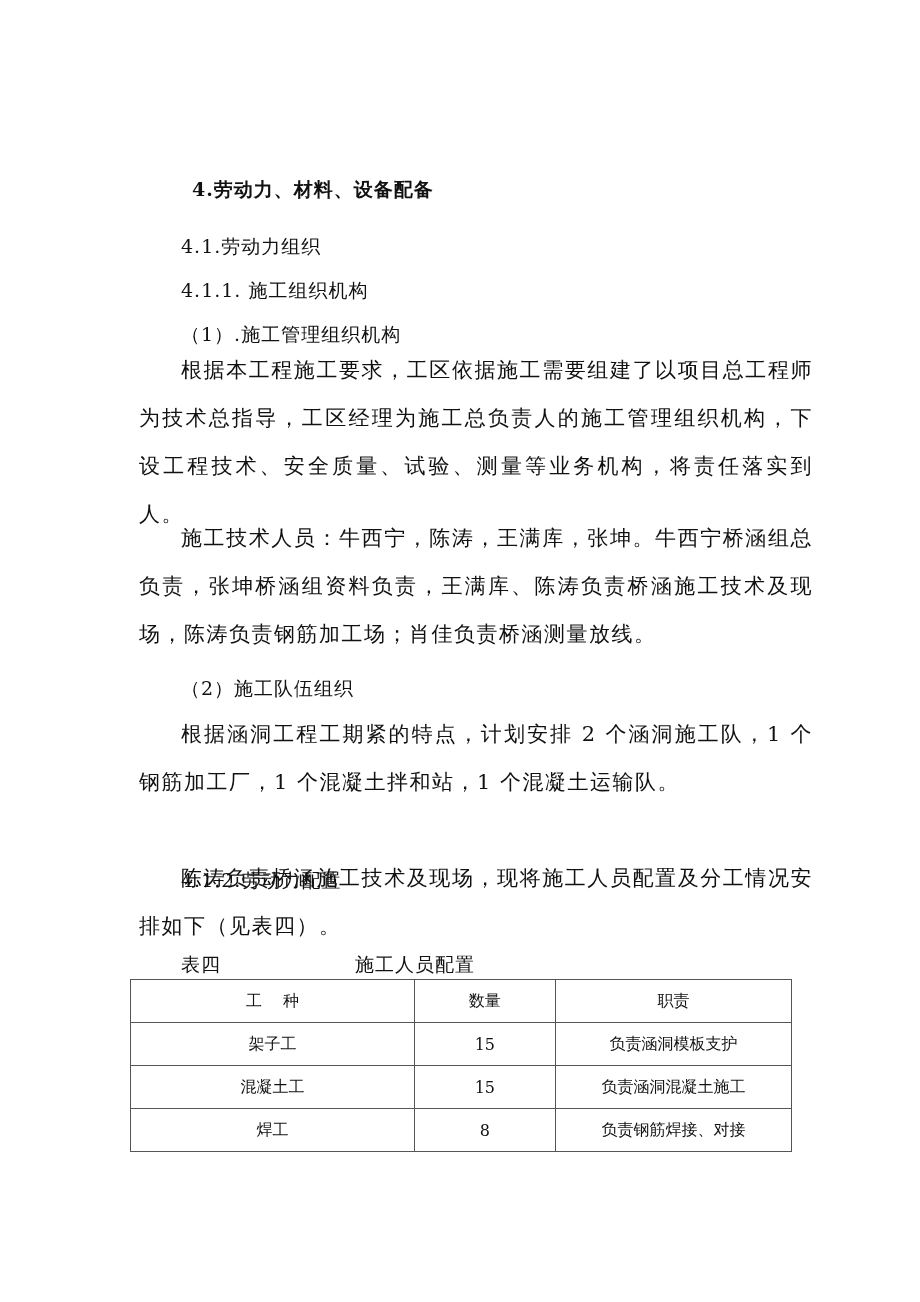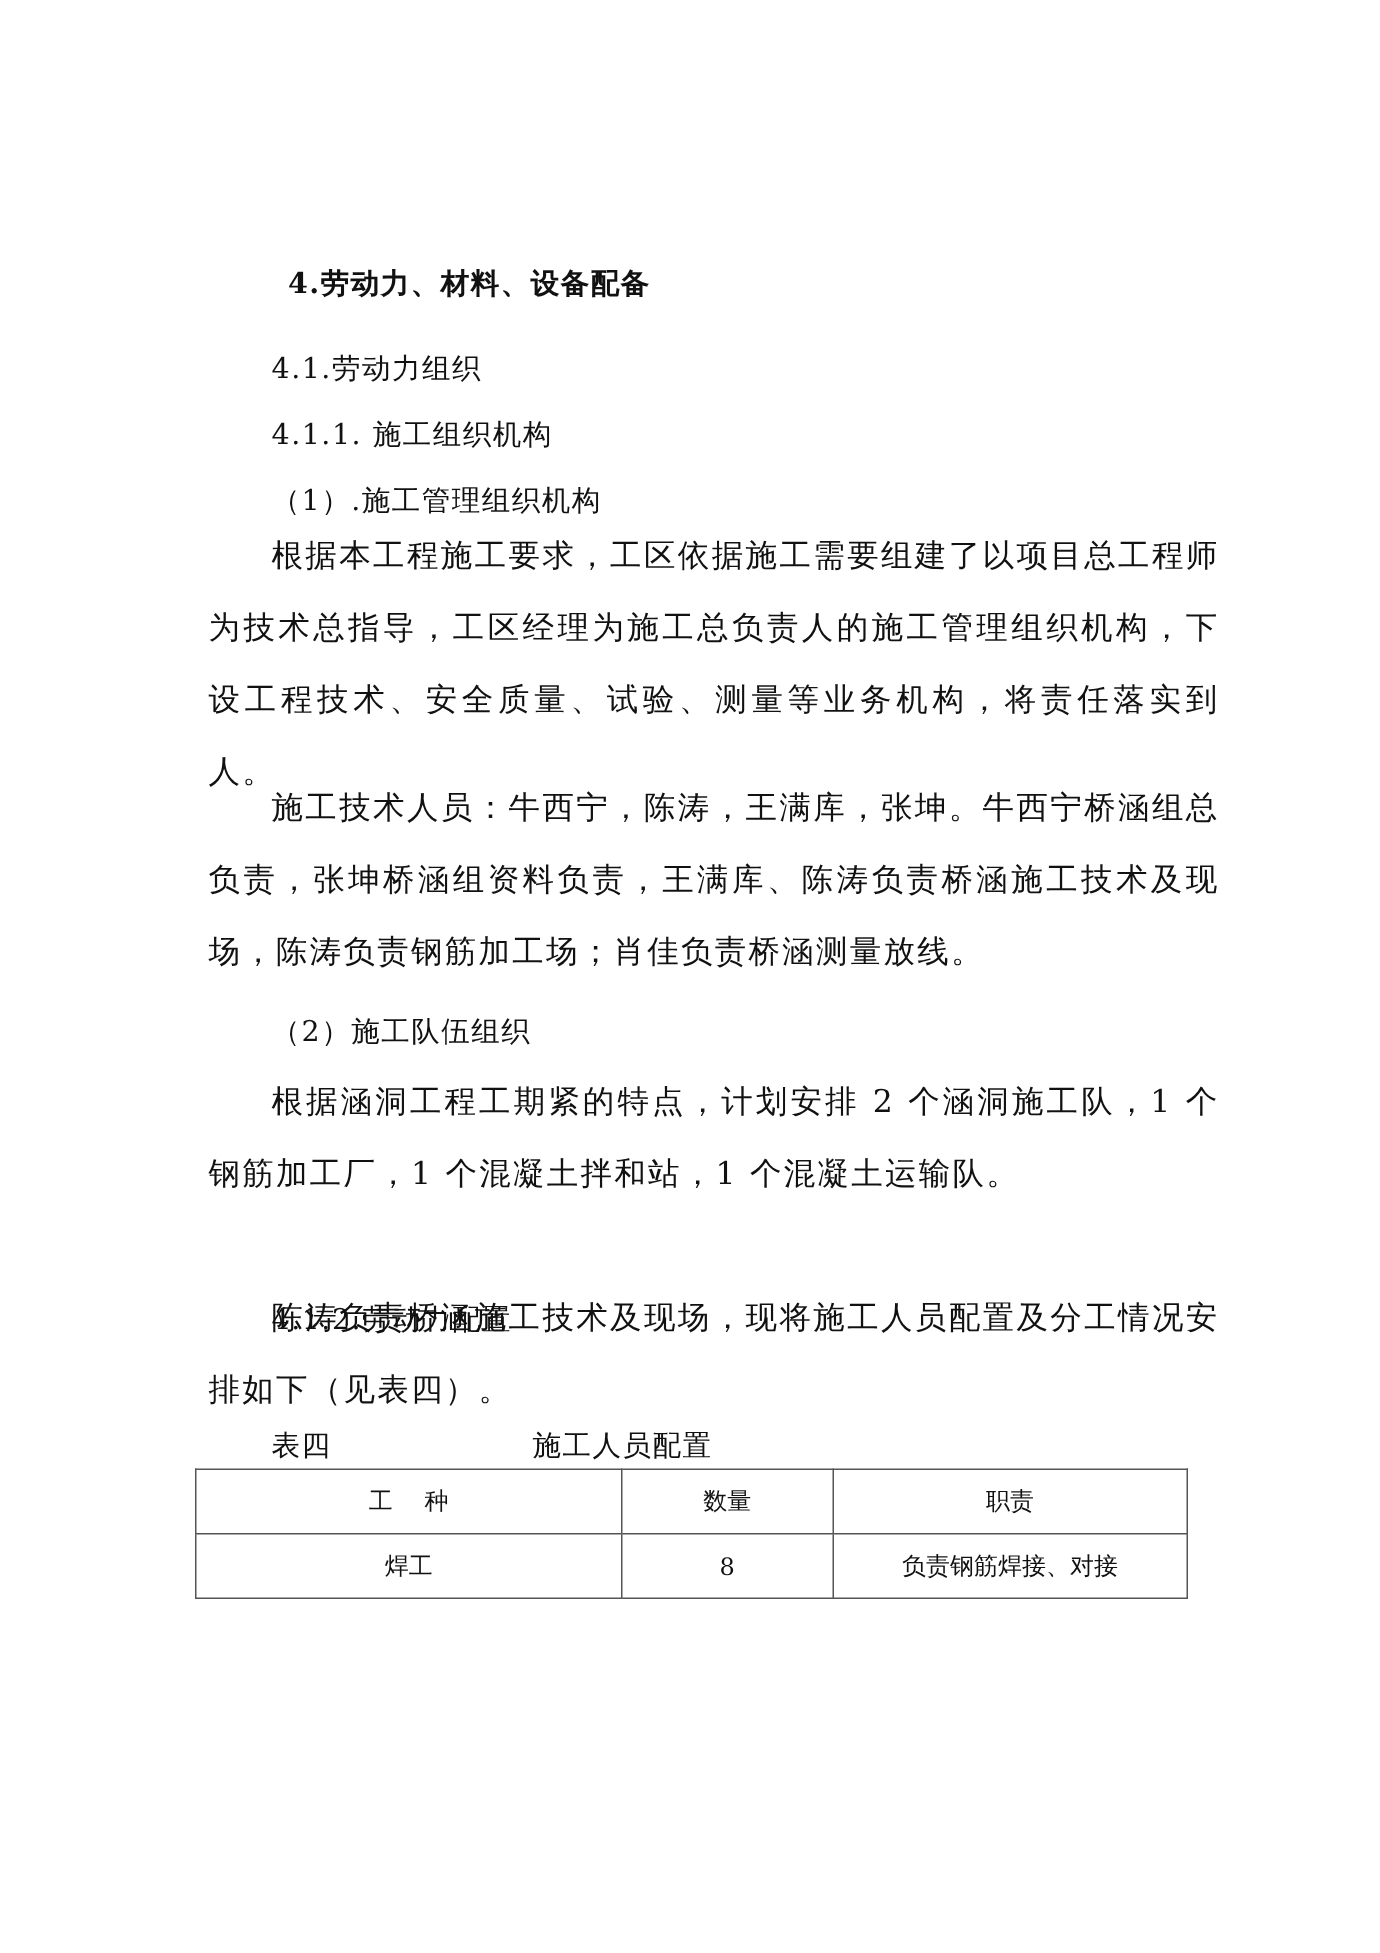--- a/index.html
+++ b/index.html
@@ -35,18 +35,28 @@
 <table>
   <thead>
     <tr>
       <th class="c1">工　 种</th>
       <th class="c2">数量</th>
       <th class="c3">职责</th>
     </tr>
   </thead>
   <tbody>
     <tr>
+      <td>架子工</td>
+      <td>15</td>
+      <td>负责涵洞模板支护</td>
+    </tr>
+    <tr>
+      <td>混凝土工</td>
+      <td>15</td>
+      <td>负责涵洞混凝土施工</td>
+    </tr>
+    <tr>
       <td>焊工</td>
       <td>8</td>
       <td>负责钢筋焊接、对接</td>
     </tr>
   </tbody>
 </table>
 
 </body></html>

